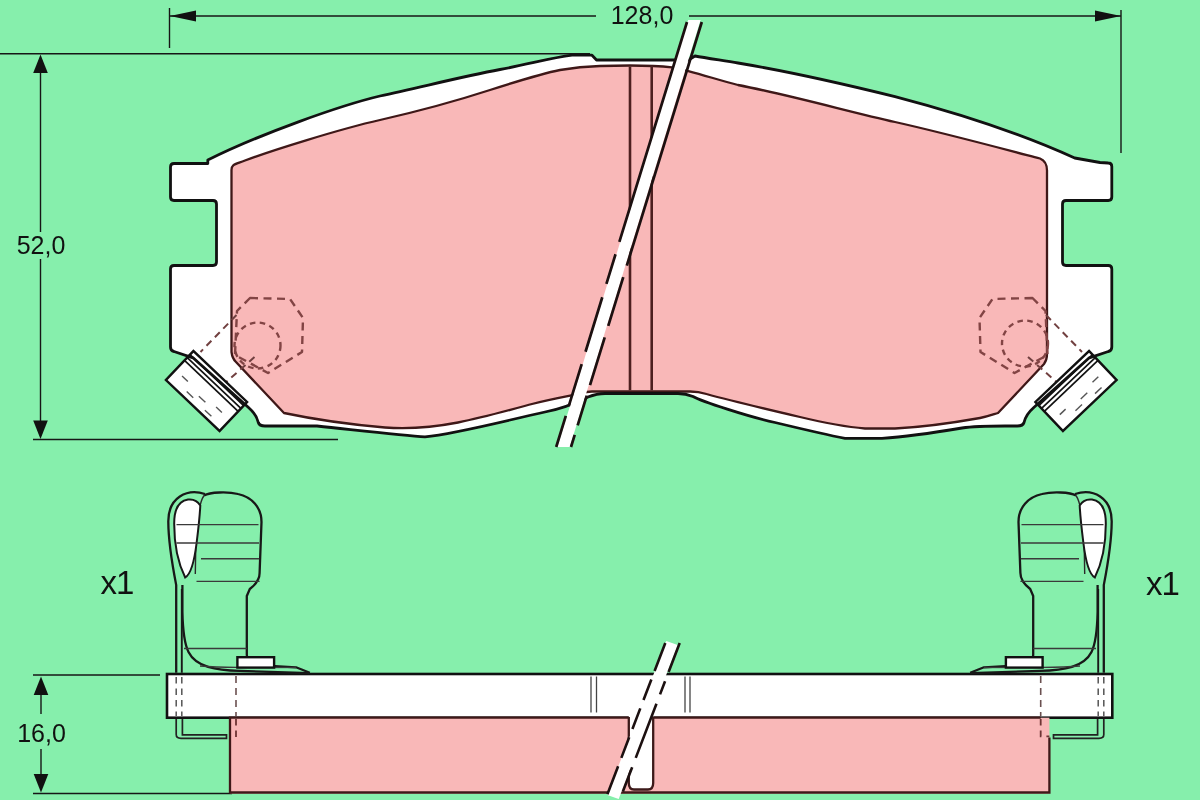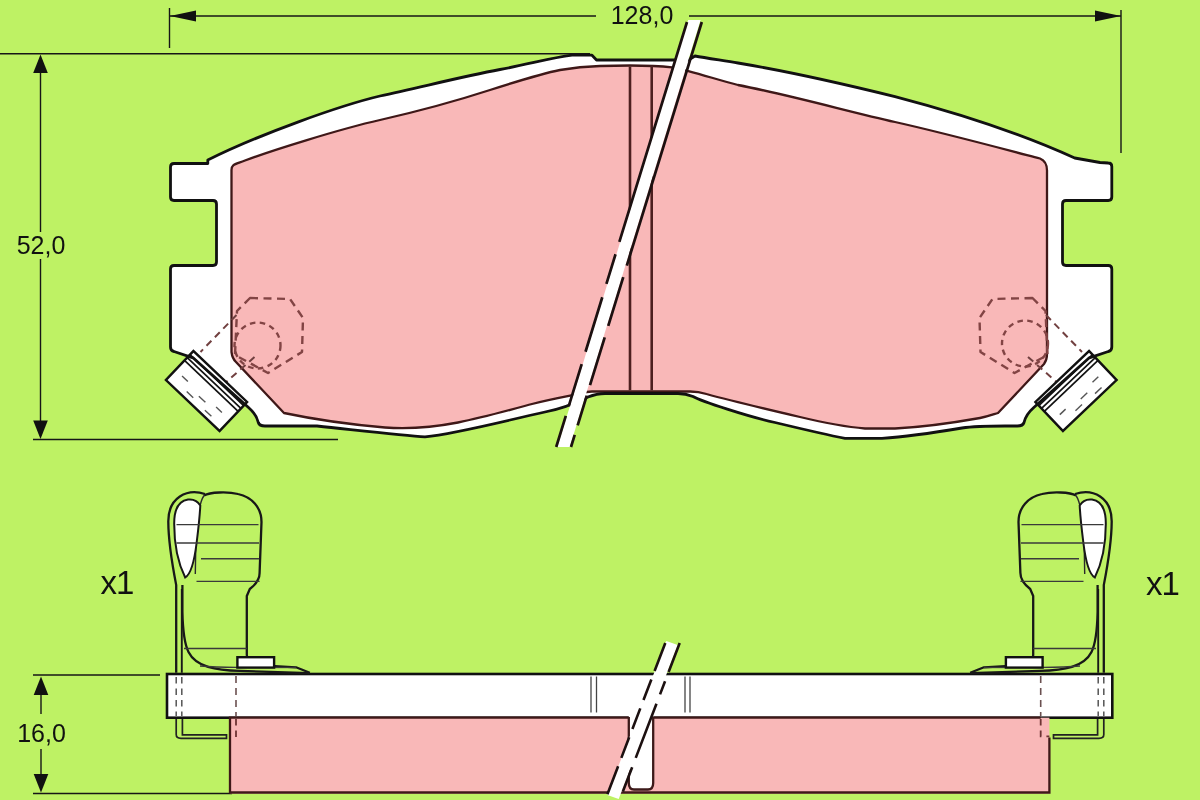--- a/index.html
+++ b/index.html
@@ -1,16 +1,16 @@
 <!DOCTYPE html>
 <html><head>
 <meta charset="utf-8">
 <style>
   html,body{margin:0;padding:0;background:#ffffff;}
-  .wrap{width:1200px;height:800px;position:relative;overflow:hidden;background:#bef264;}
+  .wrap{width:1200px;height:800px;position:relative;overflow:hidden;background:#86efac;}
   text{font-family:"Liberation Sans",sans-serif;fill:#111;}
 </style>
 </head>
 <body>
 <div class="wrap">
 <svg width="1200" height="800" viewBox="0 0 1200 800" xmlns="http://www.w3.org/2000/svg">
 
 <g stroke="#161616" stroke-width="1.4" fill="none">
   <line x1="170" y1="16" x2="596" y2="16"></line>
   <line x1="689" y1="16" x2="1121" y2="16"></line>

